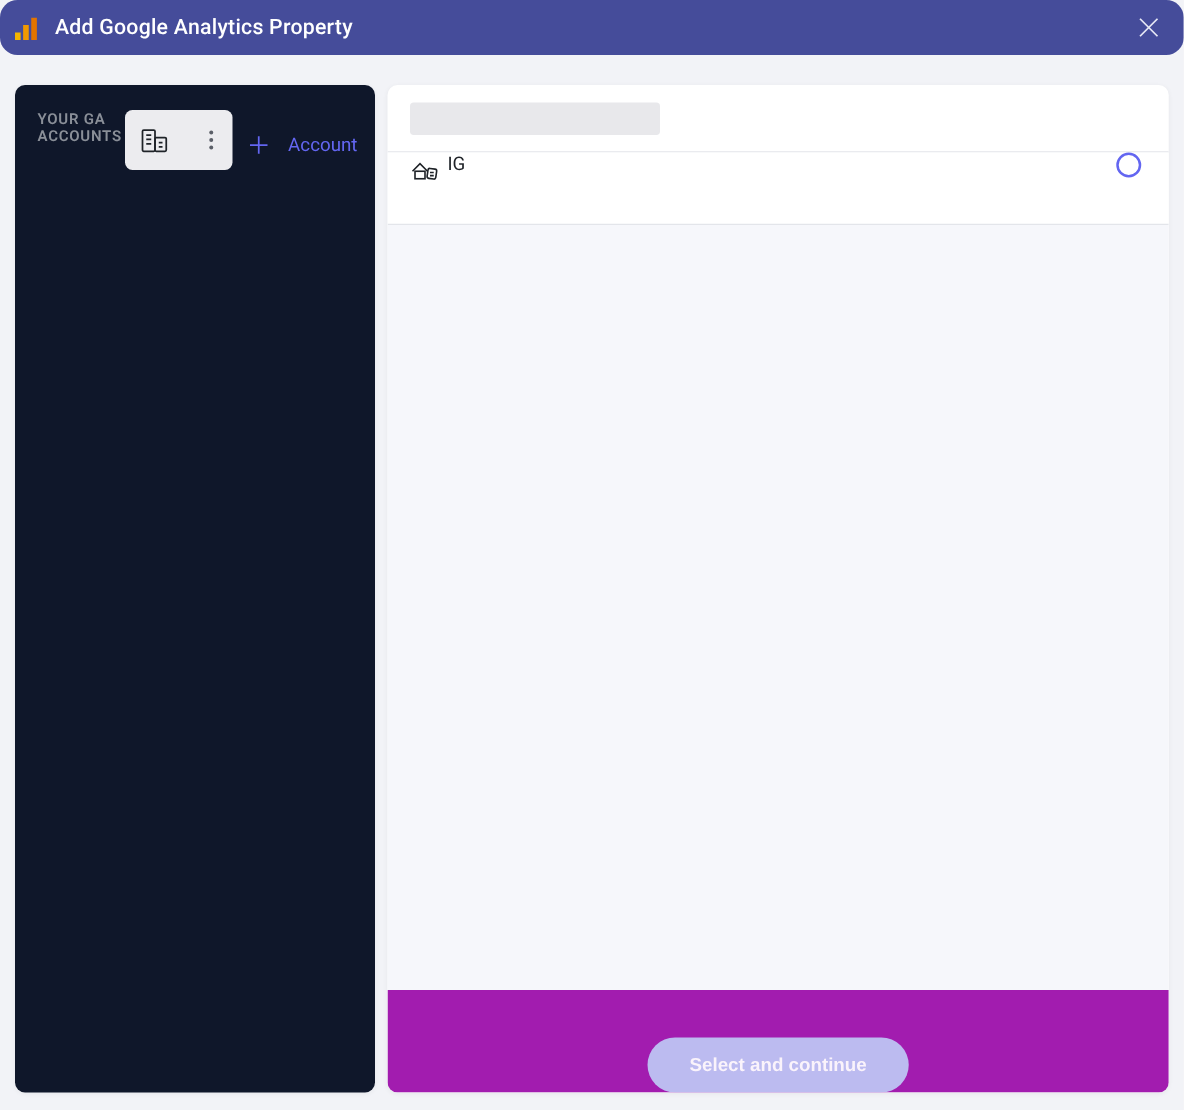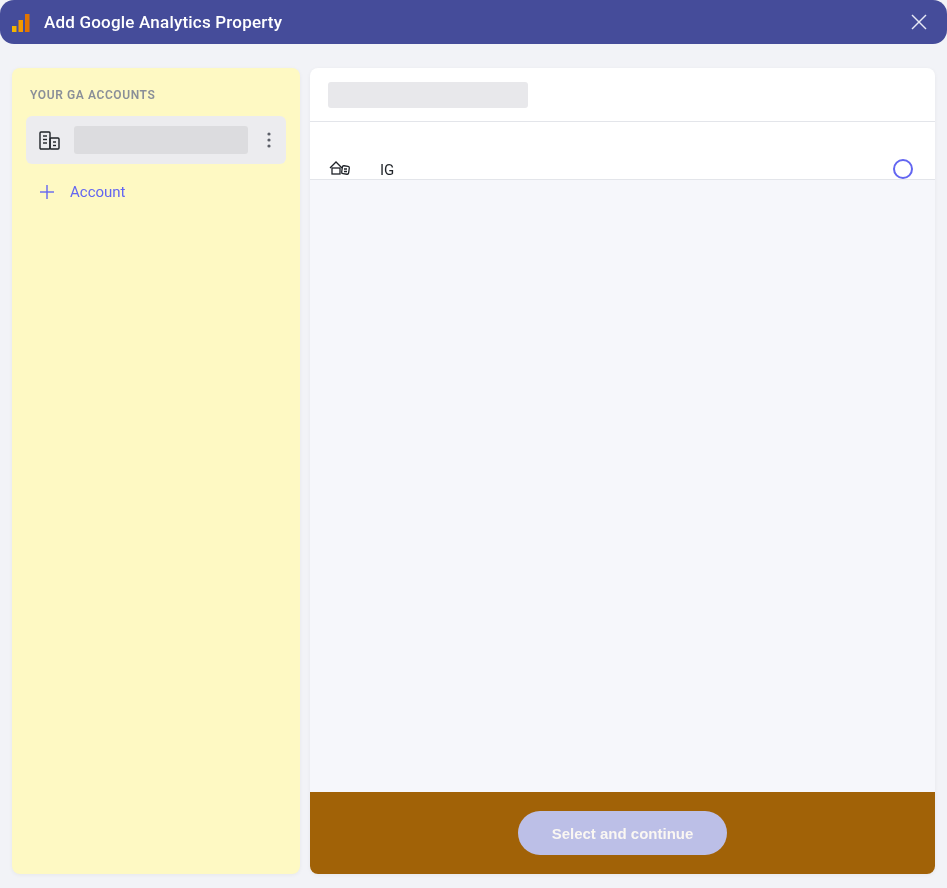--- a/index.html
+++ b/index.html
@@ -13,26 +13,26 @@
     align-items: center;
     padding: 0 14px 0 12px;
     border-radius: 14px;
   }
   .header .logo { width: 20px; height: 20px; margin-right: 12px; display:flex; align-items:flex-end; }
   .header .title { font-size: 17px; font-weight: 500; flex: 1; letter-spacing: 0.2px; }
   .header .close { width: 28px; height: 28px; display:flex; align-items:center; justify-content:center; cursor:pointer; }
   .body { flex: 1; display: flex; padding: 24px 12px 14px 12px; gap: 10px; }
   .sidebar {
     width: 288px;
-    background: #fef9c3;
+    background: #0f172a;
     border-radius: 8px;
     box-shadow: 0 1px 4px rgba(0,0,0,0.05);
     padding: 20px 14px 14px 14px;
     display:flex;
-    flex-direction:column;
+    flex-direction:row;
   }
   .sidebar-title {
     font-size: 12px;
     font-weight: 600;
     color: #8a8f98;
     letter-spacing: 0.6px;
     margin: 0 0 14px 4px;
   }
   .account-row {
     height: 48px;
@@ -83,39 +83,39 @@
   .main-header .blur-title {
     width: 200px; height: 26px;
     background: #e8e8eb;
     border-radius: 3px;
     filter: blur(0.3px);
   }
   .property-row {
     height: 58px;
     border-bottom: 1px solid #e3e5ea;
     display:flex;
-    align-items:flex-end;
+    align-items:flex-start;
     padding: 0 22px 0 16px;
-    gap: 28px;
+    gap: 6px;
     background:#fff;
     cursor:pointer;
   }
   .property-row .prop-icon { width:26px; height:26px; display:flex; align-items:center; justify-content:center; }
   .property-row .prop-name { flex:1; font-size: 15px; color:#1f2328; }
   .property-row .radio {
     width: 20px; height:20px; border-radius:50%;
     border: 2px solid #6366f1;
   }
   .main-body { flex:1; background:#f6f7fb; }
   .footer {
     height: 82px;
     display:flex;
-    align-items:center;
+    align-items:flex-end;
     justify-content:center;
-    background:#a16207;
+    background:#a21caf;
   }
   .continue-btn {
     background: #bec4f4;
     color: #fff;
     font-size: 15px;
     font-weight: 600;
     border: none;
     border-radius: 22px;
     height: 44px;
     padding: 0 34px;

